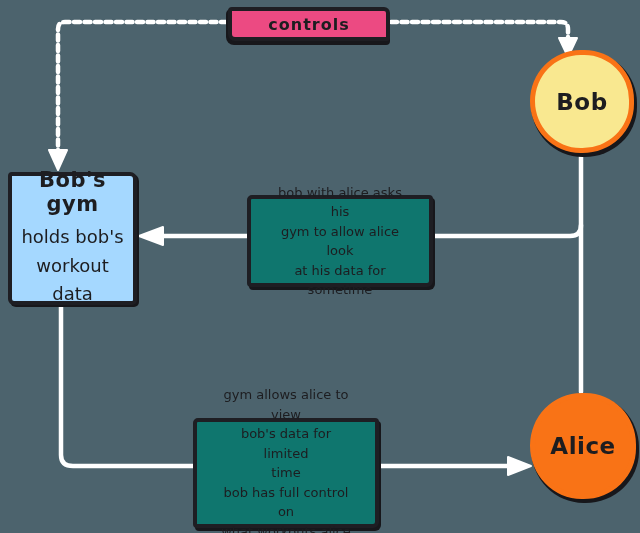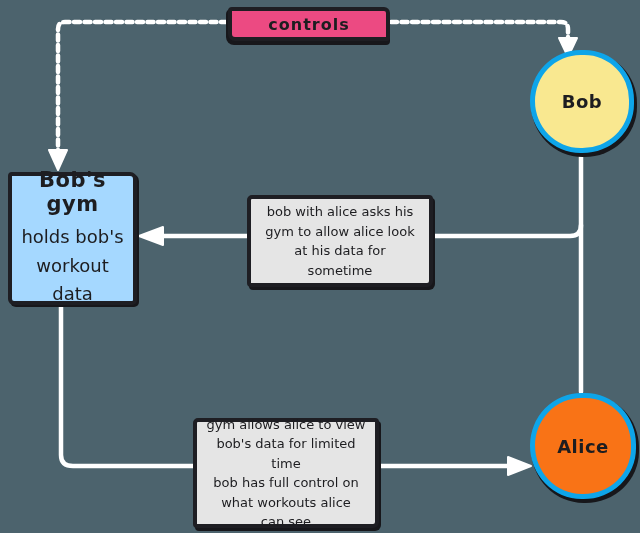--- a/index.html
+++ b/index.html
@@ -28,32 +28,32 @@
   }
   .gym-box {
     left:8px; top:172px; width:129px; height:133px;
     background:#A5D8FF; border-radius:4px 7px 5px 6px;
     box-shadow:2px 2px 0 0 #17171b;
     gap:7px; padding:4px;
   }
   .gym-title { font-size:21px; font-weight:700; letter-spacing:0.5px; }
   .gym-sub   { font-size:18px; line-height:1.6; white-space:pre-line; }
   .note {
-    background:#e5e5e5; border-radius:5px 4px 6px 4px;
+    background:#0f766e; border-radius:5px 4px 6px 4px;
     box-shadow:2px 3px 0 0 #17171b;
     font-size:13px; line-height:1.5; white-space:pre-line;
-    padding:9px;
+    padding:20px;
   }
   .note-request { left:247px; top:195px; width:186px; height:92px; }
   .note-grant   { left:193px; top:418px; width:186px; height:110px; }
   .circle {
     border-radius:50% 49% 51% 50% / 51% 50% 49% 52%;
-    border:5px solid #0ea5e9;
+    border:5px solid #f97316;
     box-shadow:2px 3px 0 1px #17171b;
-    font-size:18px; font-weight:700; letter-spacing:0.5px;
+    font-size:23px; font-weight:700; letter-spacing:0.5px;
   }
   .bob-circle   { left:530px; top:50px;  width:104px; height:103px; background:#F9E890; }
   .alice-circle { left:530px; top:393px; width:106px; height:106px; background:#f97316; }
 </style>
 </head>
 <body>
 
 <div class="canvas">
 
   <svg class="arrow-layer" width="640" height="533" viewBox="0 0 640 533">

